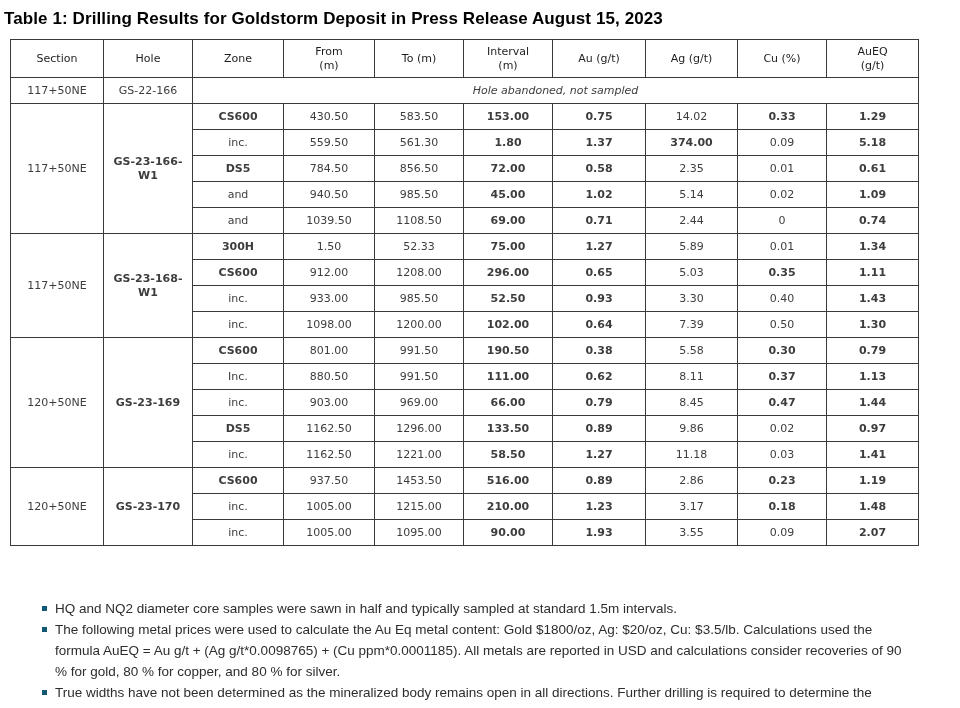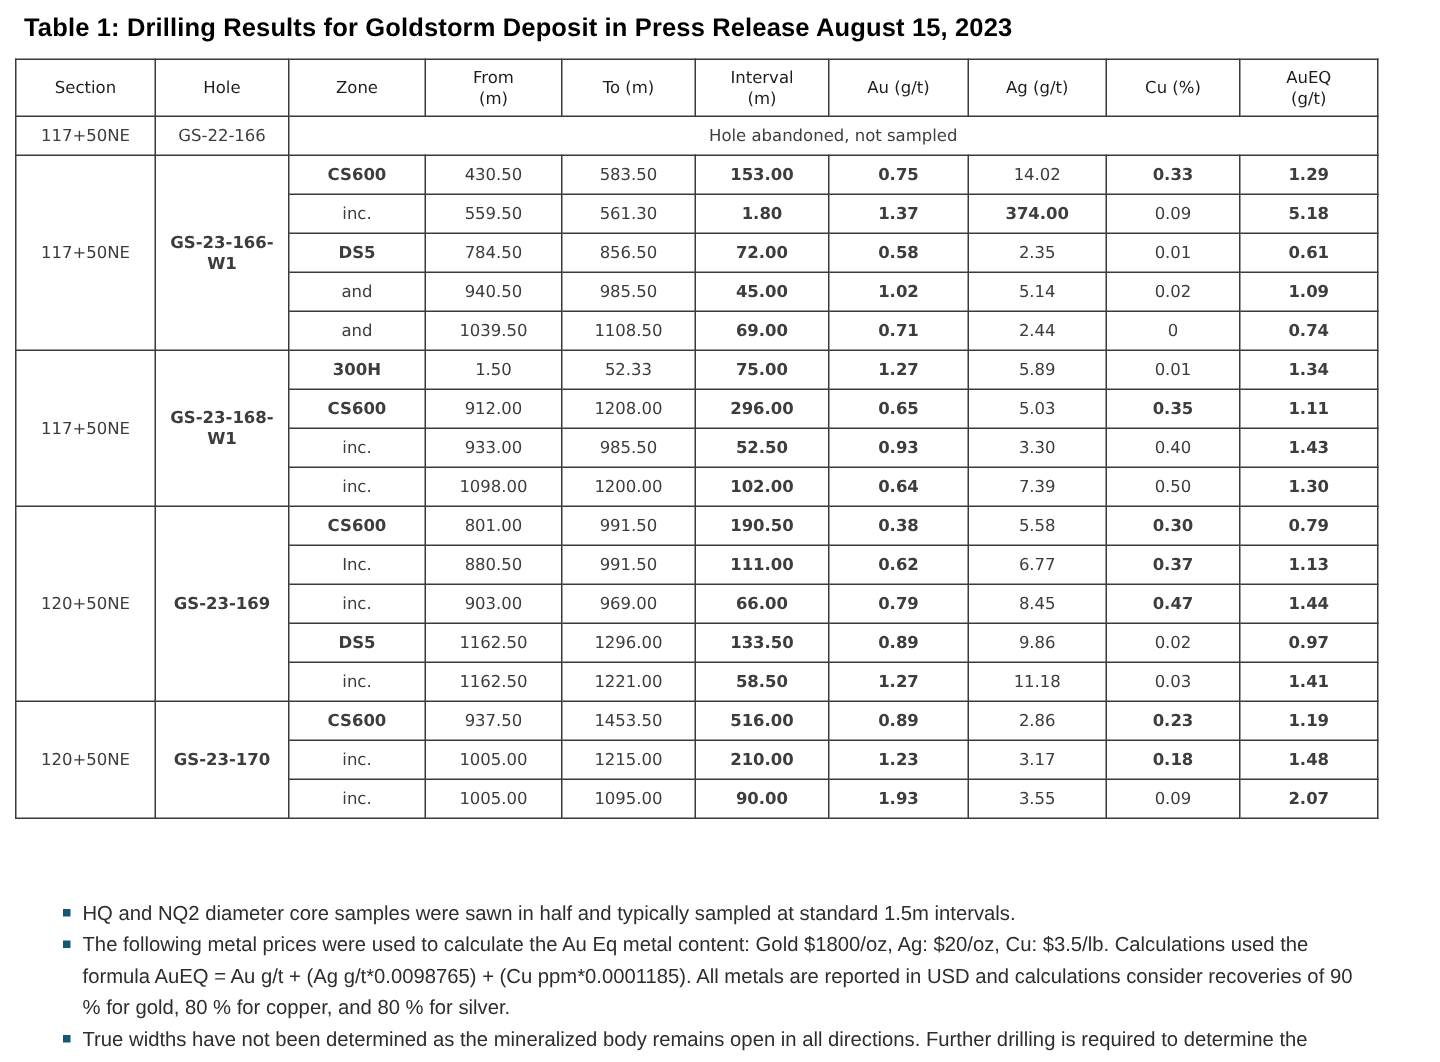--- a/index.html
+++ b/index.html
@@ -7,21 +7,21 @@
     margin: 0; padding: 0;
     width: 960px; height: 708px;
     background: #ffffff;
     font-family: "DejaVu Sans", sans-serif;
     overflow: hidden;
   }
   .page { position: relative; width: 960px; height: 708px; }
 
   .title {
     margin: 0;
-    padding: 9px 0 0 16px;
+    padding: 9px 0 0 4px;
     font-family: "Liberation Sans", sans-serif;
     font-size: 17px;
     font-weight: bold;
     color: #000000;
     letter-spacing: 0.1px;
   }
 
   table.results {
     border-collapse: collapse;
     table-layout: fixed;
@@ -39,20 +39,21 @@
   }
   table.results thead th {
     height: 38px;
     font-weight: normal;
     color: #1d1d1d;
     white-space: pre-line;
   }
   table.results tbody td { height: 26px; }
   td.b { font-weight: bold; color: #0d0d0d; }
   td.note-cell {
+    font-style: italic;
     text-align: left;
     padding-left: 8px;
     color: #2e2e2e;
   }
 
   ul.footnotes {
     list-style: none;
     margin: 52px 0 0 0;
     padding: 0 44px 0 42px;
     font-family: "Liberation Sans", sans-serif;
@@ -220,21 +221,21 @@
           <td>5.58</td>
           <td class="b">0.30</td>
           <td class="b">0.79</td>
         </tr>
         <tr>
           <td>Inc.</td>
           <td>880.50</td>
           <td>991.50</td>
           <td class="b">111.00</td>
           <td class="b">0.62</td>
-          <td>6.77</td>
+          <td>8.11</td>
           <td class="b">0.37</td>
           <td class="b">1.13</td>
         </tr>
         <tr>
           <td>inc.</td>
           <td>903.00</td>
           <td>969.00</td>
           <td class="b">66.00</td>
           <td class="b">0.79</td>
           <td>8.45</td>

